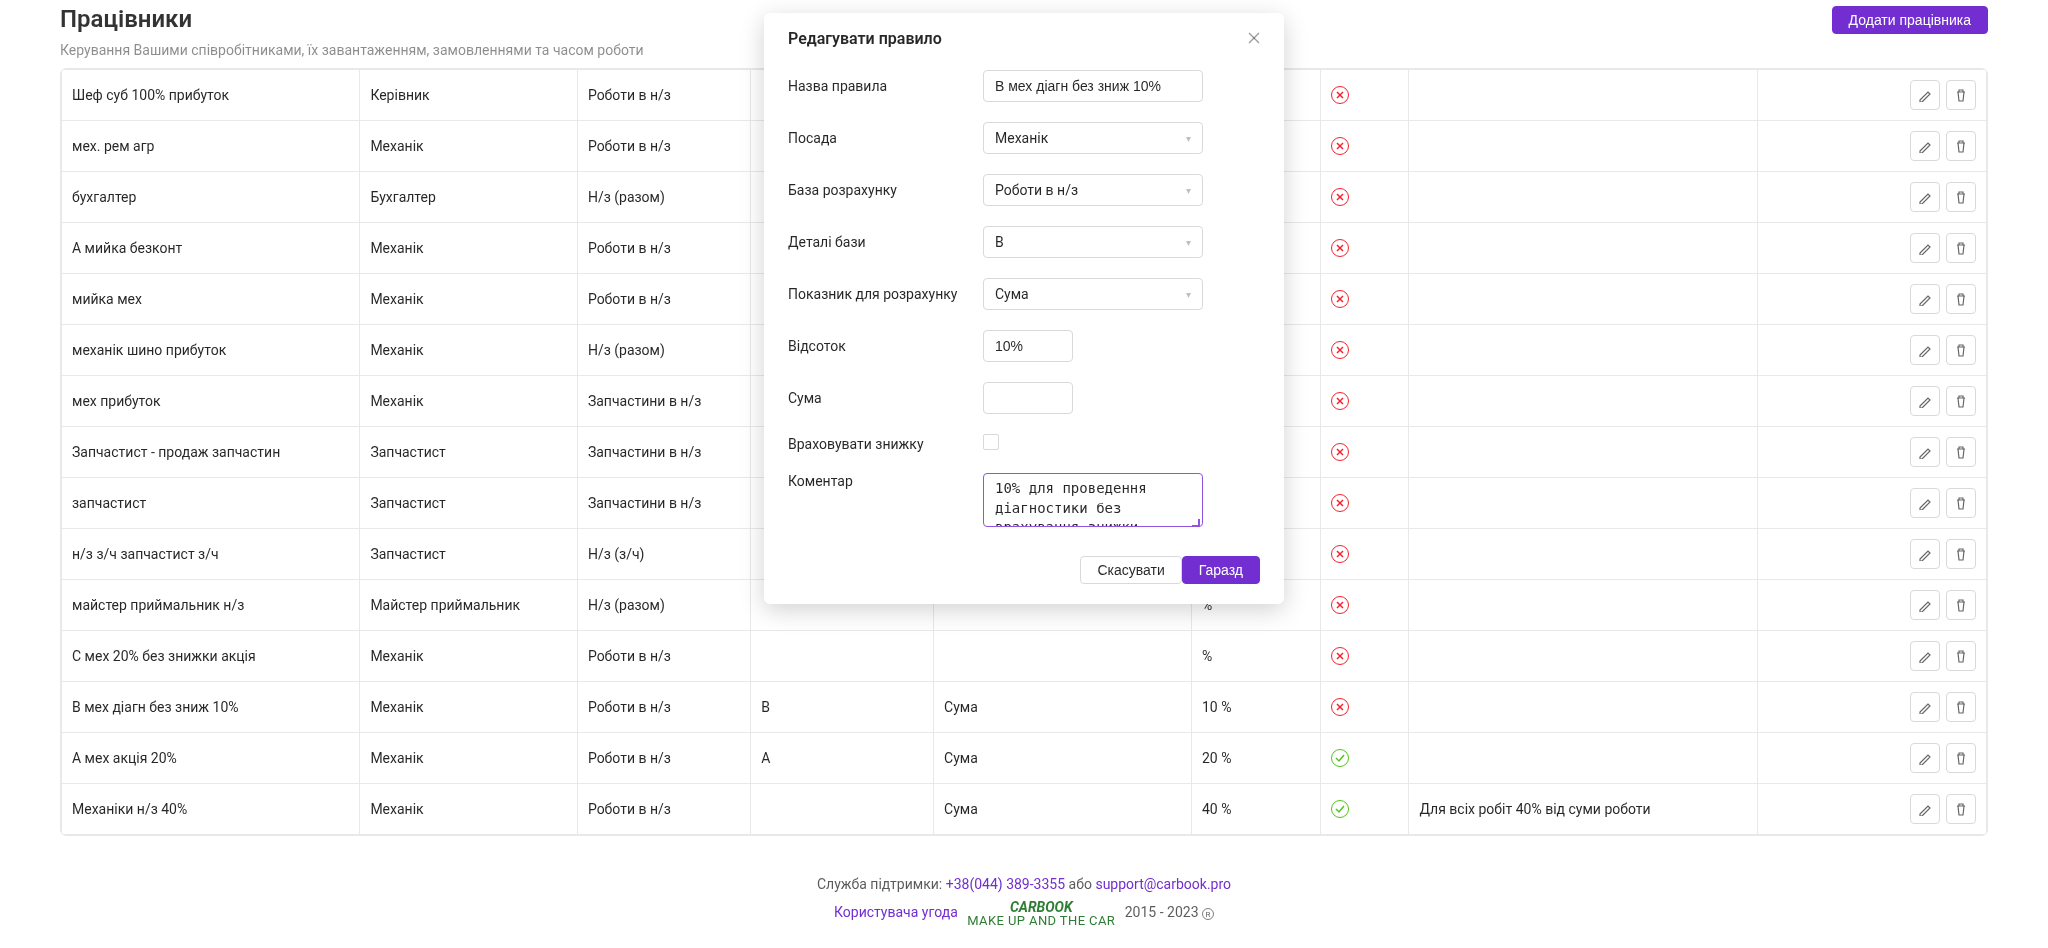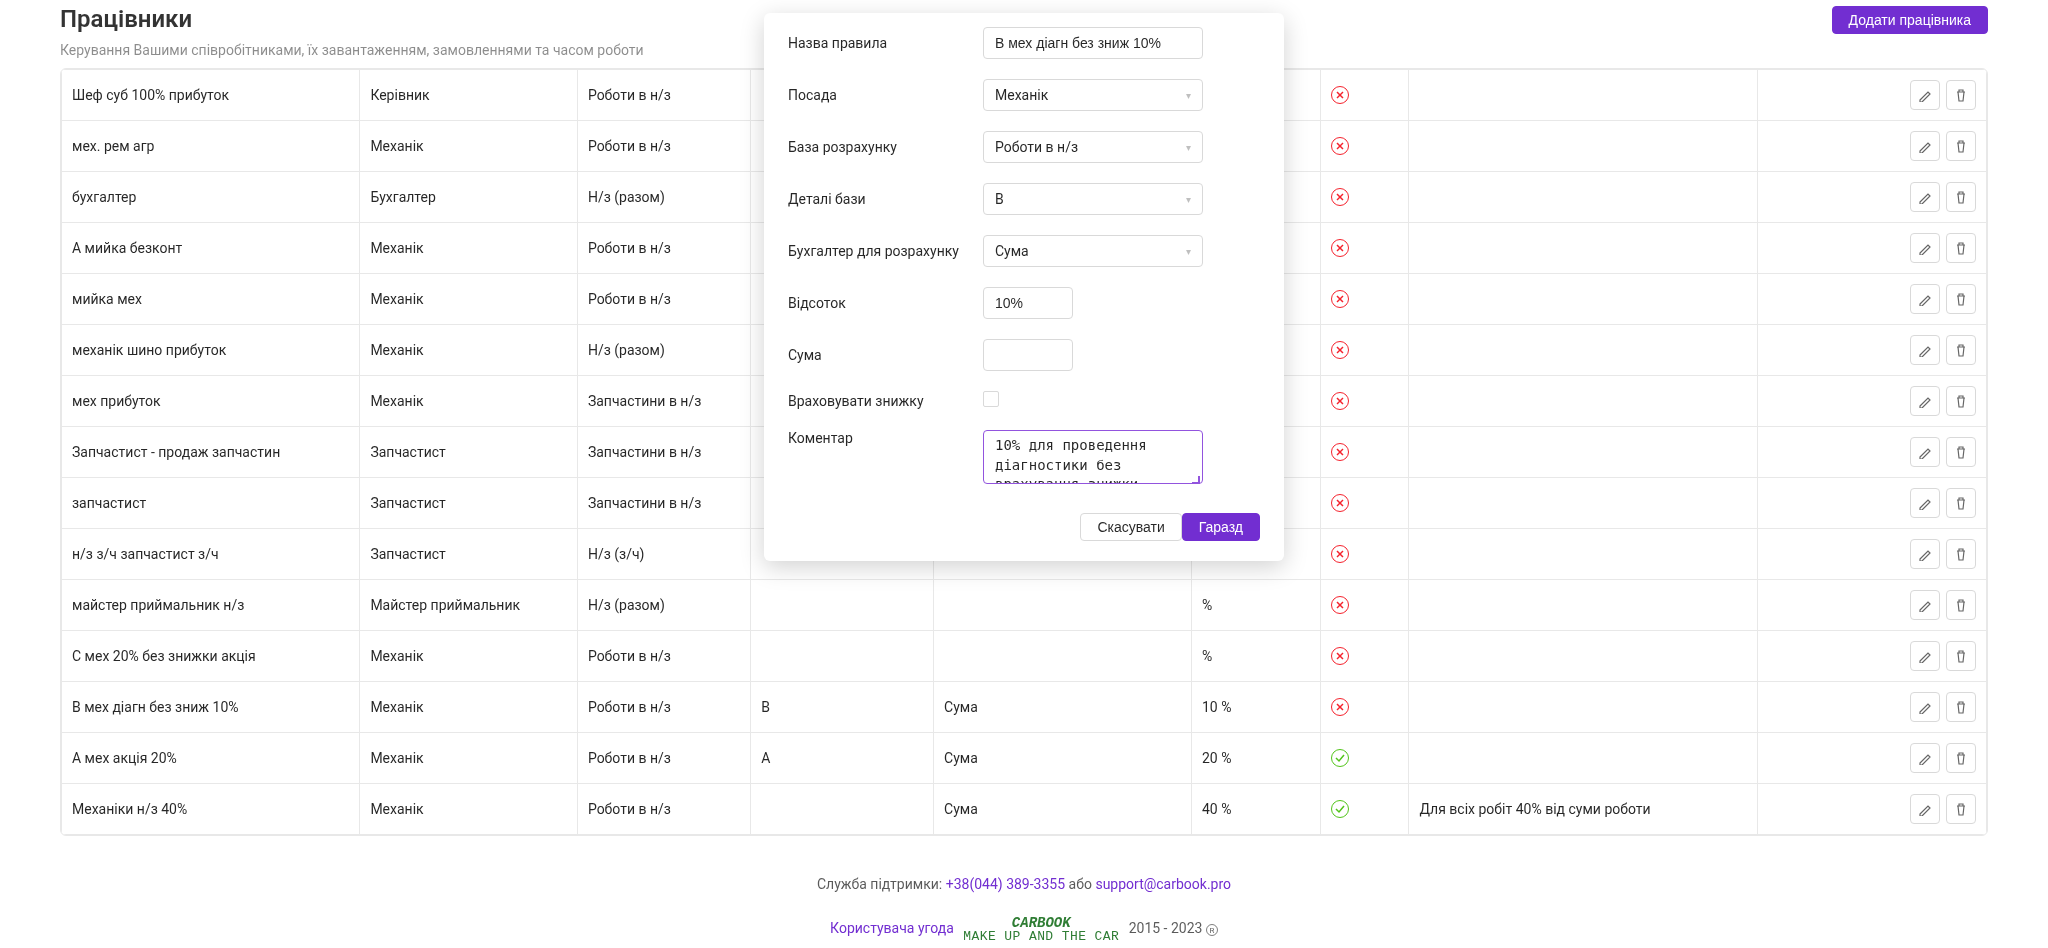--- a/index.html
+++ b/index.html
@@ -231,24 +231,23 @@
     color: rgba(0,0,0,0.65);
     font-size: 14px;
   }
   .footer a { color: #722ed1; text-decoration: none; }
   .footer .line2 { margin-top: 8px; }
   .logo {
     display:inline-block;
     font-style: italic;
     font-weight:700;
     color:#2f7d34;
-    margin: 16px 6px;
+    margin: 0 6px;
     vertical-align: middle;
     line-height:1;
-    font-family:Liberation Mono, monospace;
   }
   .logo .sub {
     display:block;
     font-size:13px;
     font-weight:400;
     font-style:normal;
     color:#2f7d34;
     letter-spacing:0.4px;
   }
   .reg {
@@ -650,20 +649,29 @@
         <span class="sub">MAKE UP AND THE CAR</span>
       </span>
       <span>2015 - 2023</span>
       <span class="reg">R</span>
     </div>
   </div>
 </div>
 
 <div class="modal-mask"></div>
 <div class="modal">
+  <div class="modal-header">
+    <div class="modal-title">Редагувати правило</div>
+    <button class="modal-close">
+      <svg viewBox="0 0 12 12" width="12" height="12">
+          <line x1="1" y1="1" x2="11" y2="11" stroke="currentColor" stroke-width="1.2"></line>
+          <line x1="11" y1="1" x2="1" y2="11" stroke="currentColor" stroke-width="1.2"></line>
+        </svg>
+    </button>
+  </div>
   <div class="modal-body">
     <div class="form-row">
       <div class="label">Назва правила</div>
       <div class="control"><input class="ant-input wide" value="В мех діагн без зниж 10%" style=""></div>
     </div>
     <div class="form-row">
       <div class="label">Посада</div>
       <div class="control">
         <div class="ant-select">
           <span>Механік</span>
@@ -683,21 +691,21 @@
     <div class="form-row">
       <div class="label">Деталі бази</div>
       <div class="control">
         <div class="ant-select">
           <span>В</span>
           <span class="arrow">▾</span>
         </div>
       </div>
     </div>
     <div class="form-row">
-      <div class="label">Бухгалтер для розрахунку</div>
+      <div class="label">Показник для розрахунку</div>
       <div class="control">
         <div class="ant-select">
           <span>Сума</span>
           <span class="arrow">▾</span>
         </div>
       </div>
     </div>
     <div class="form-row">
       <div class="label">Відсоток</div>
       <div class="control"><input class="ant-input small" value="10%" style=""></div>

